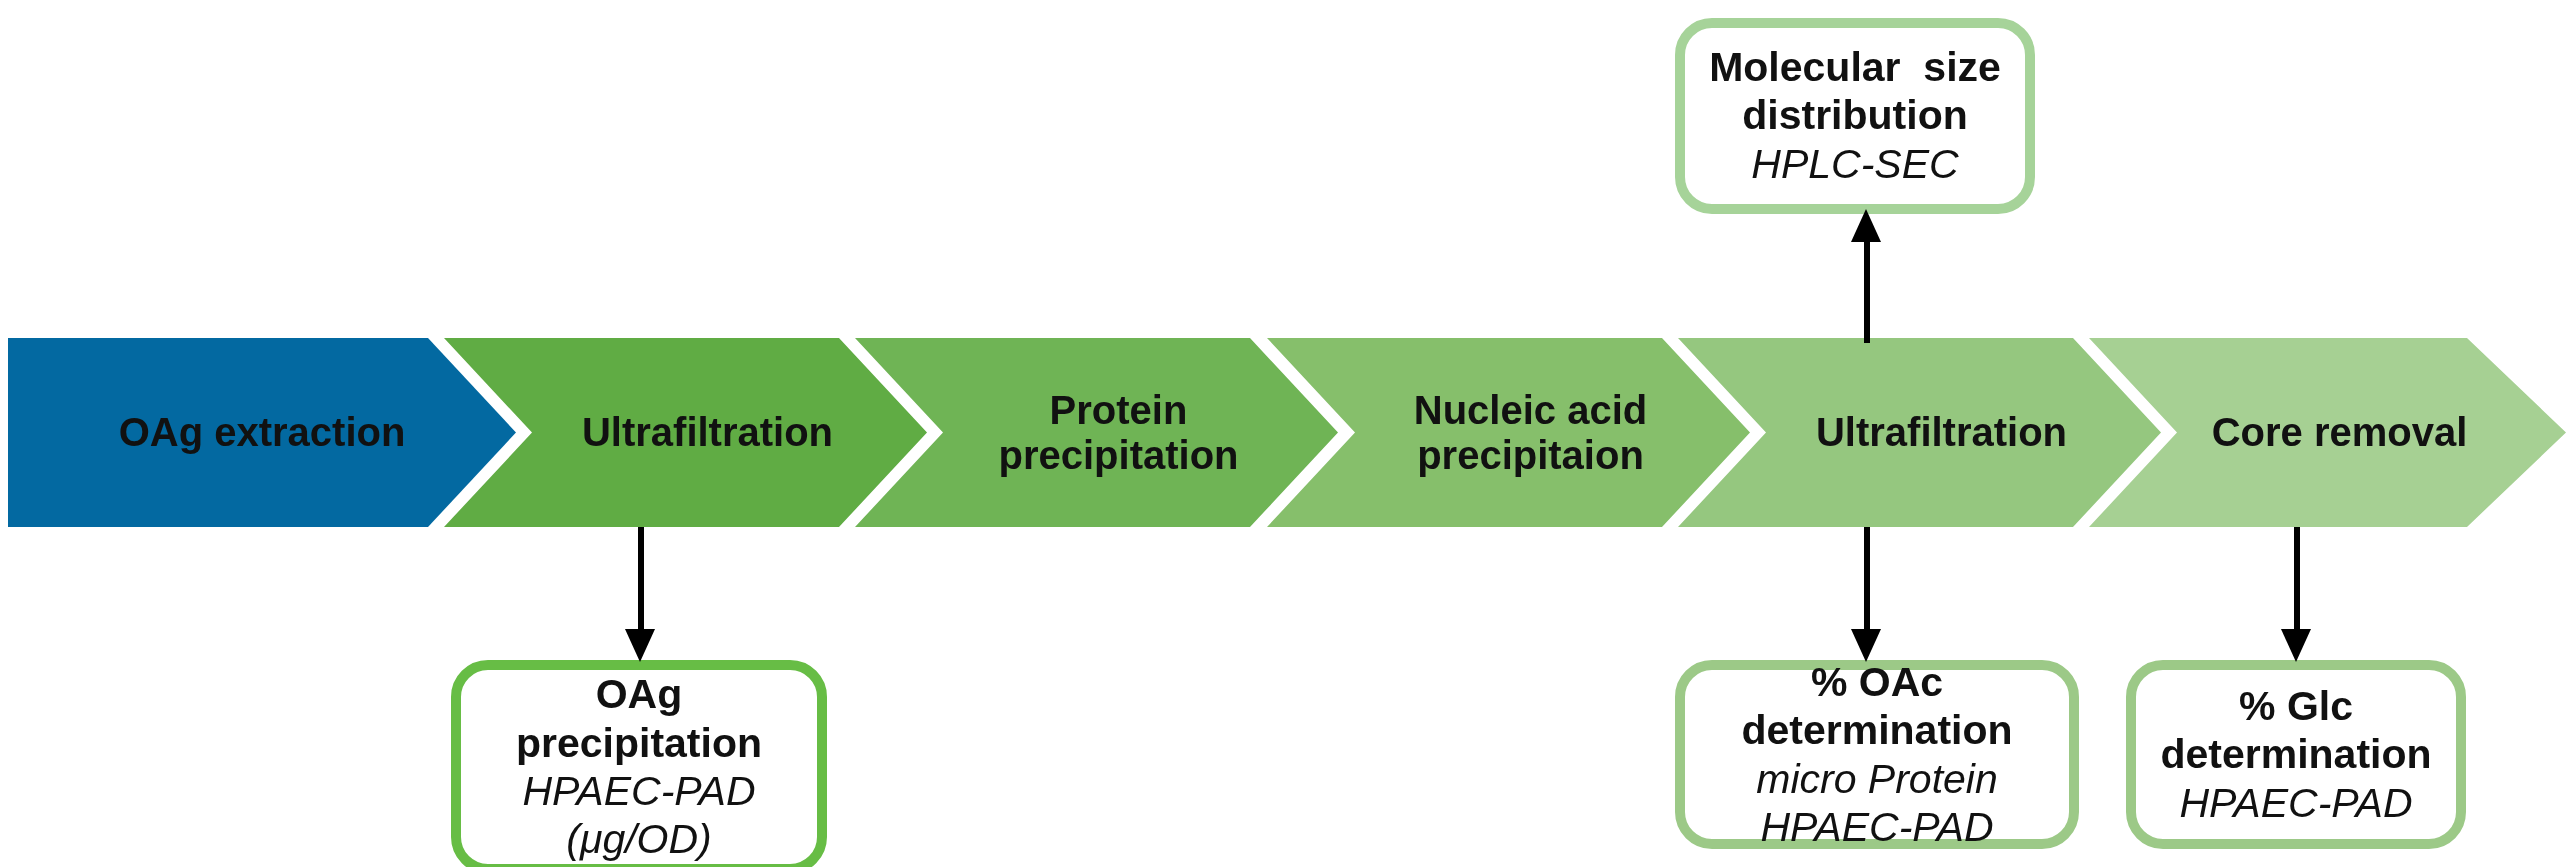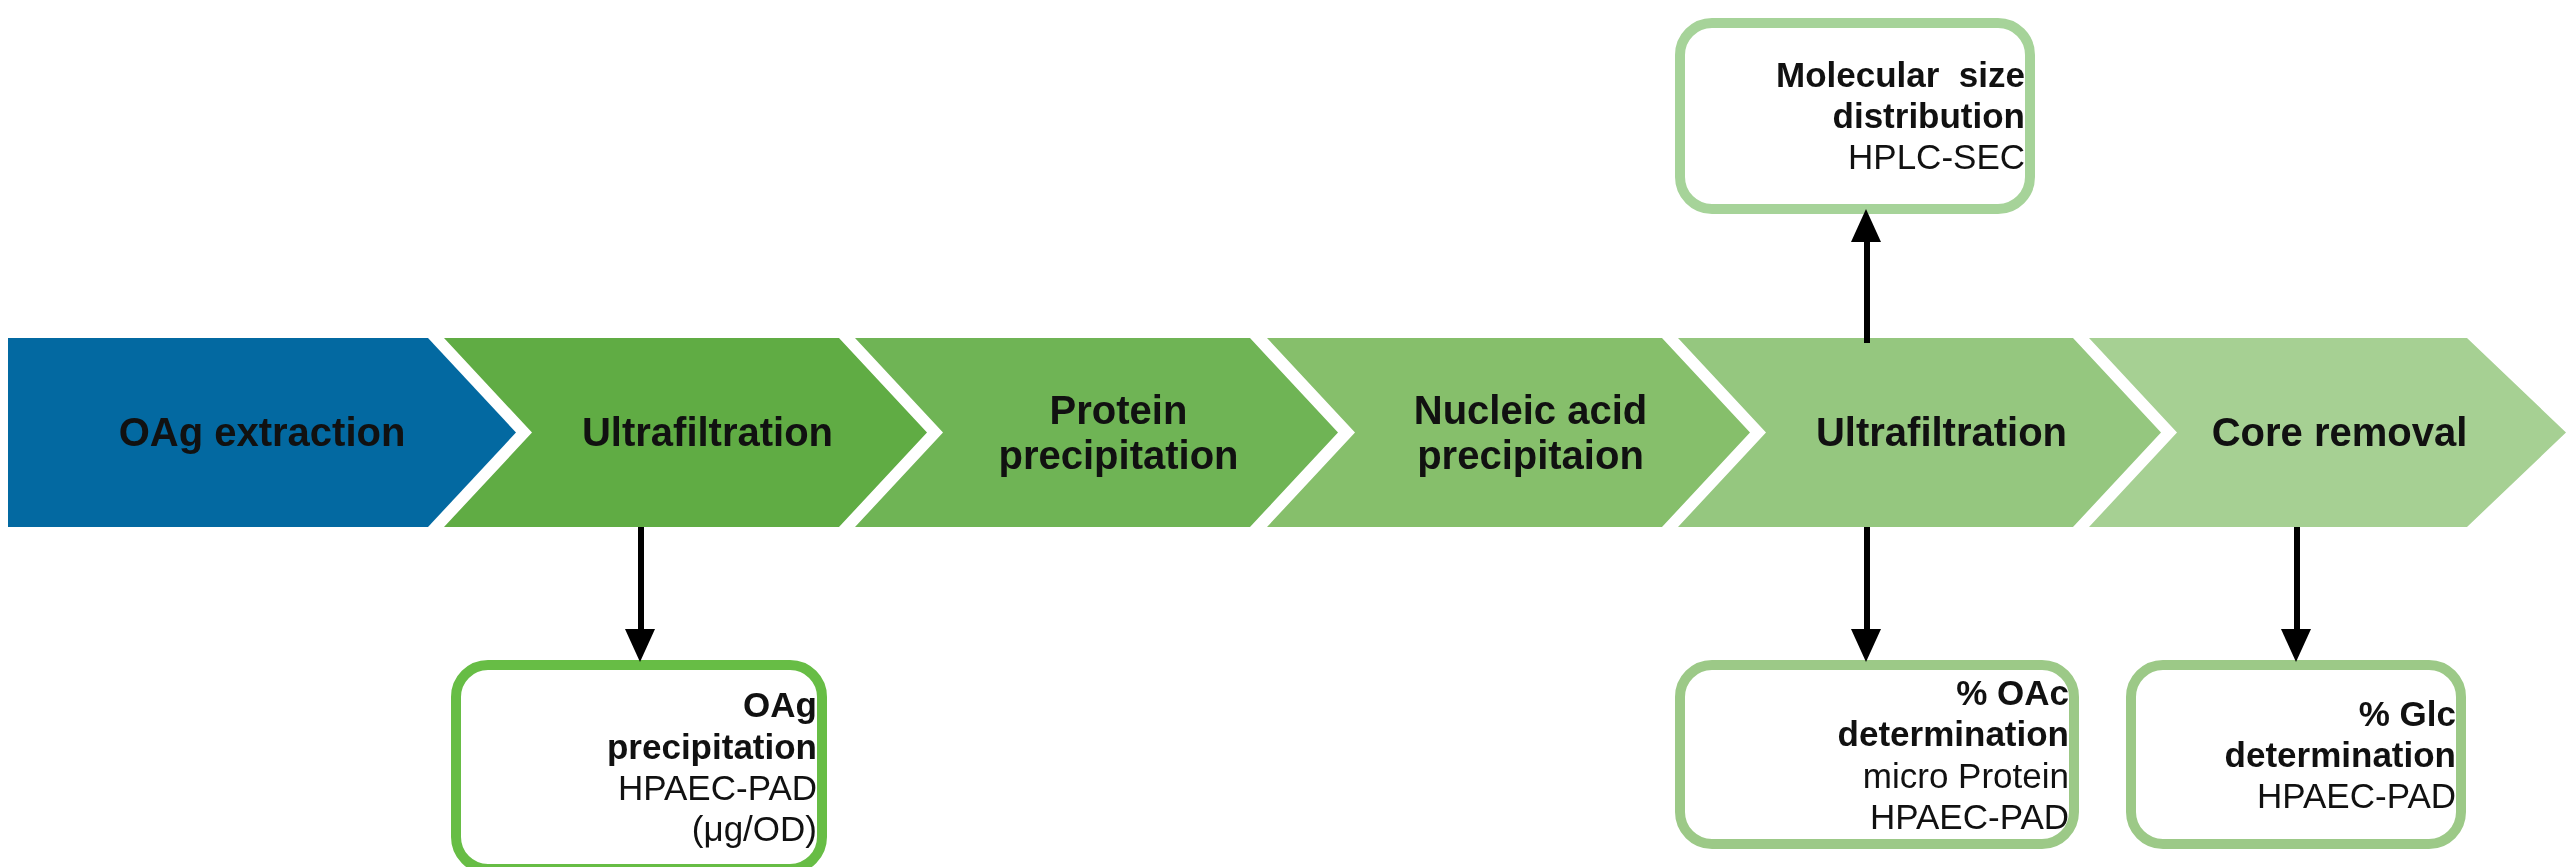--- a/index.html
+++ b/index.html
@@ -55,29 +55,29 @@
   #chev-6 { left: 2089px; width: 477px; }
 
   
   .callout {
     position: absolute;
     background: #ffffff;
     border: 10.3px solid #9CC987;
     border-radius: 37px;
     display: flex;
     flex-direction: column;
-    align-items: flex-end;
+    align-items: center;
     justify-content: center;
     text-align: center;
-    font-size: 35px;
+    font-size: 41px;
     line-height: 1.18;
     box-sizing: border-box;
   }
   .callout .title-line  { font-weight: bold; white-space: pre; }
-  .callout .method-line { white-space: pre; }
+  .callout .method-line { font-style: italic; white-space: pre; }
   #box-molecular-size { left: 1675px; top: 17.5px;  width: 360px; height: 196px; }
   #box-oag            { left: 451px;  top: 660px; width: 376px; height: 214px; }
   #box-oac            { left: 1675px; top: 660px; width: 404px; height: 189px; }
   #box-glc            { left: 2126px; top: 660px; width: 340px; height: 189px; }
 
   
   .arrow-shaft {
     position: absolute;
     width: 5.6px;
     background: #000000;

